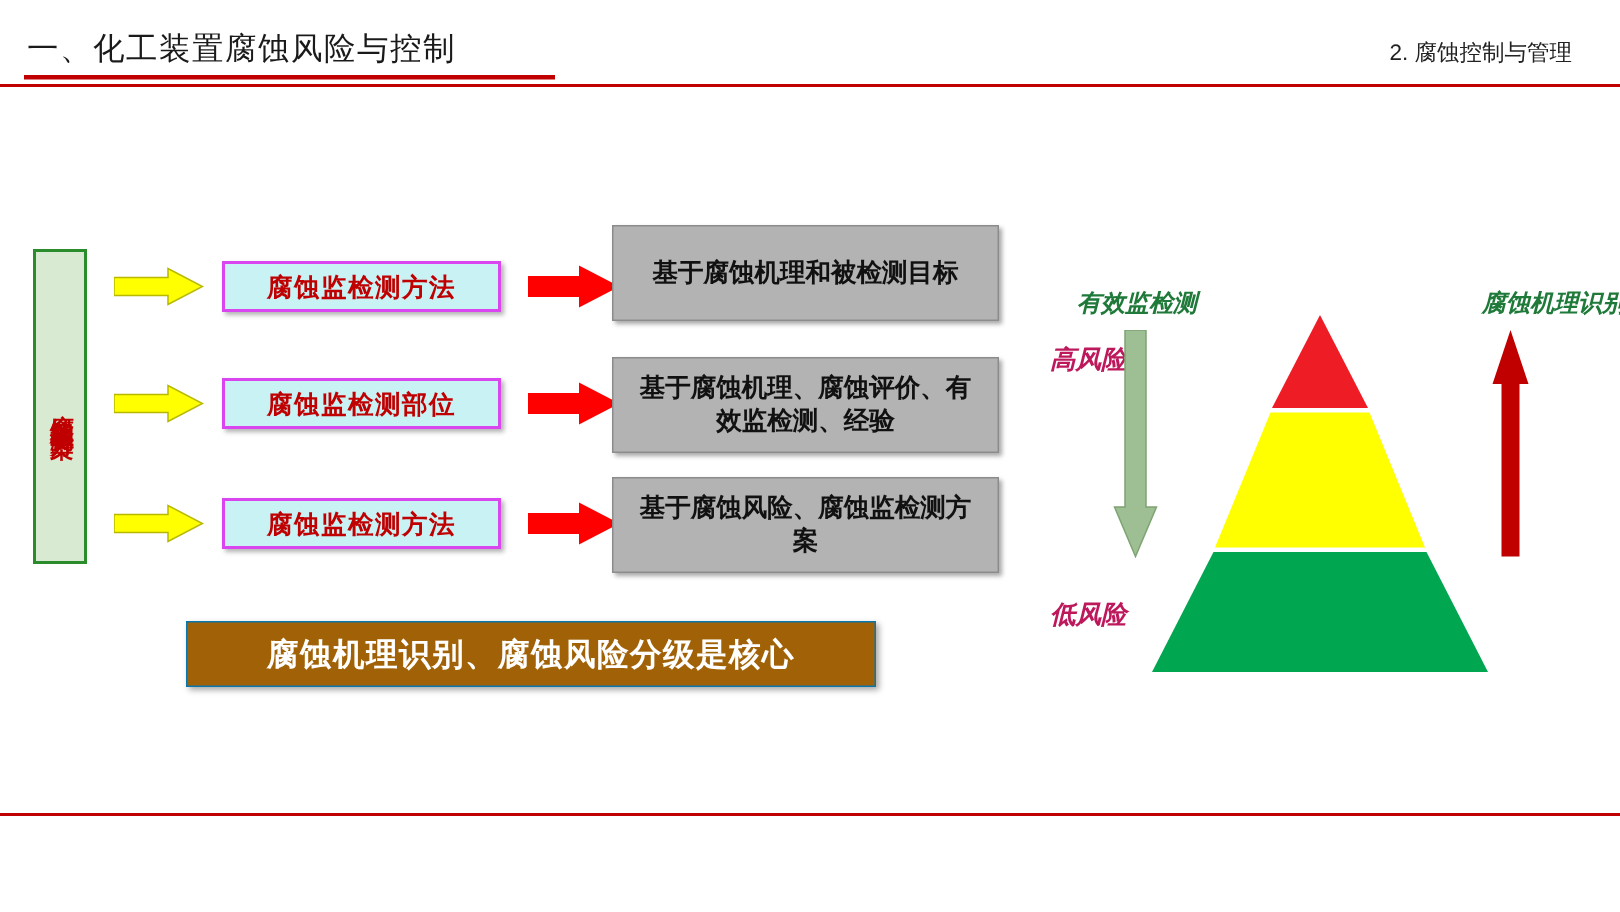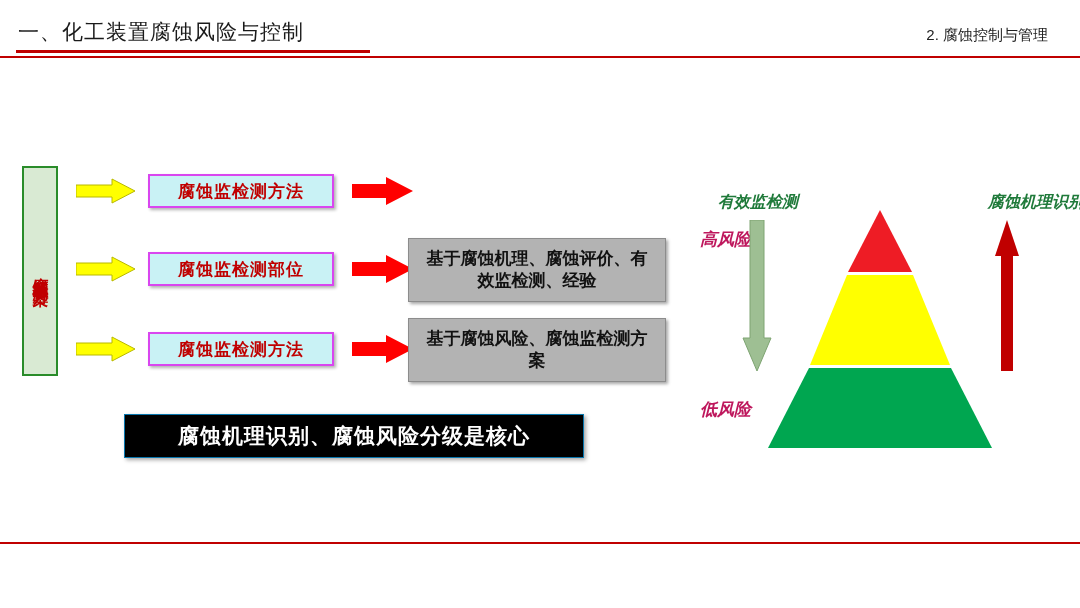--- a/index.html
+++ b/index.html
@@ -148,21 +148,21 @@
   .ar-1 { left: 352px; top: 176px; }
   .ar-2 { left: 352px; top: 254px; }
   .ar-3 { left: 352px; top: 334px; }
 
   .blue-banner {
     position: absolute;
     left: 124px;
     top: 414px;
     width: 460px;
     height: 44px;
-    background: #000000;
+    background: #a16207;
     border: 1px solid #0876ad;
     box-sizing: border-box;
     display: flex;
     align-items: center;
     justify-content: center;
     font-size: 21px;
     font-weight: bold;
     color: #ffffff;
     letter-spacing: 1px;
     box-shadow: 2px 2px 4px rgba(0,0,0,0.35);
@@ -264,20 +264,21 @@
   <svg class="arrow-r ar-1" viewBox="0 0 62 30">
     <polygon points="0,8 34,8 34,1 61,15 34,29 34,22 0,22" fill="#ff0000"></polygon>
   </svg>
   <svg class="arrow-r ar-2" viewBox="0 0 62 30">
     <polygon points="0,8 34,8 34,1 61,15 34,29 34,22 0,22" fill="#ff0000"></polygon>
   </svg>
   <svg class="arrow-r ar-3" viewBox="0 0 62 30">
     <polygon points="0,8 34,8 34,1 61,15 34,29 34,22 0,22" fill="#ff0000"></polygon>
   </svg>
 
+  <div class="gray-box gray-1">基于腐蚀机理和被检测目标</div>
   <div class="gray-box gray-2">基于腐蚀机理、腐蚀评价、有效监检测、经验</div>
   <div class="gray-box gray-3">基于腐蚀风险、腐蚀监检测方案</div>
 
   <div class="blue-banner">腐蚀机理识别、腐蚀风险分级是核心</div>
 
   <div class="pyramid-wrap">
     <div class="pyr-label pyr-label-left">有效监检测</div>
     <div class="pyr-label pyr-label-right">腐蚀机理识别</div>
 
     <svg width="360" height="300" viewBox="0 0 360 300" style="position:absolute;left:0;top:0;">

